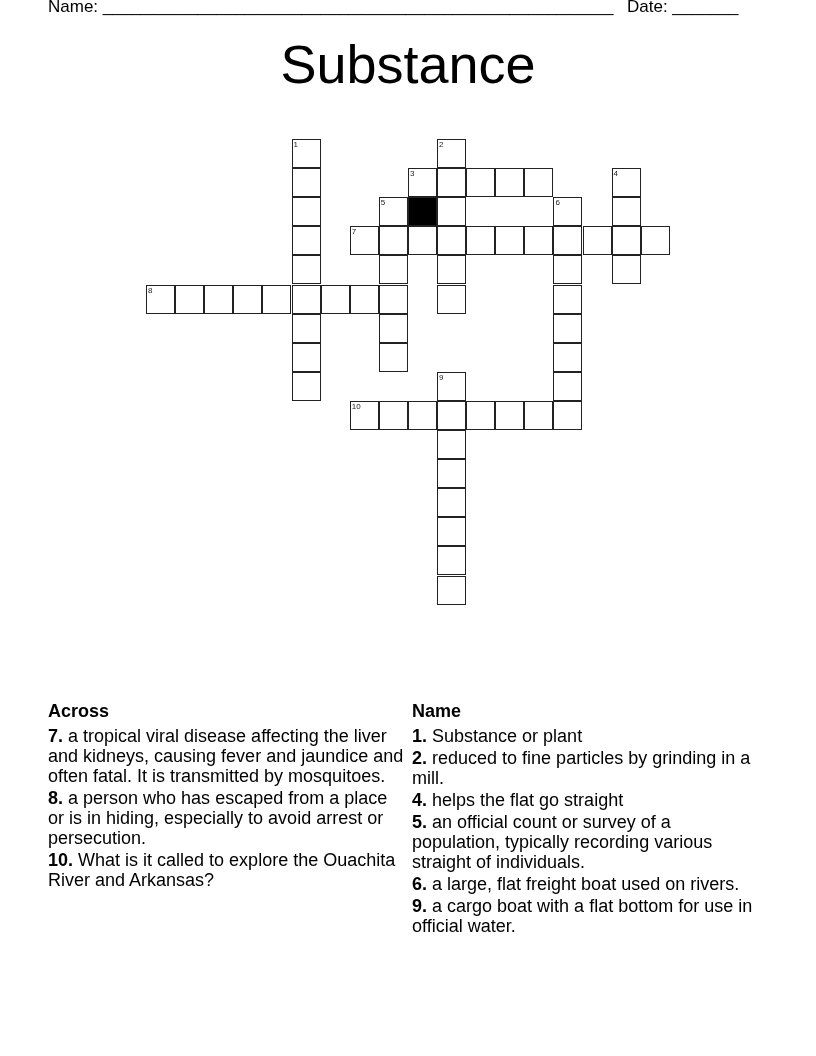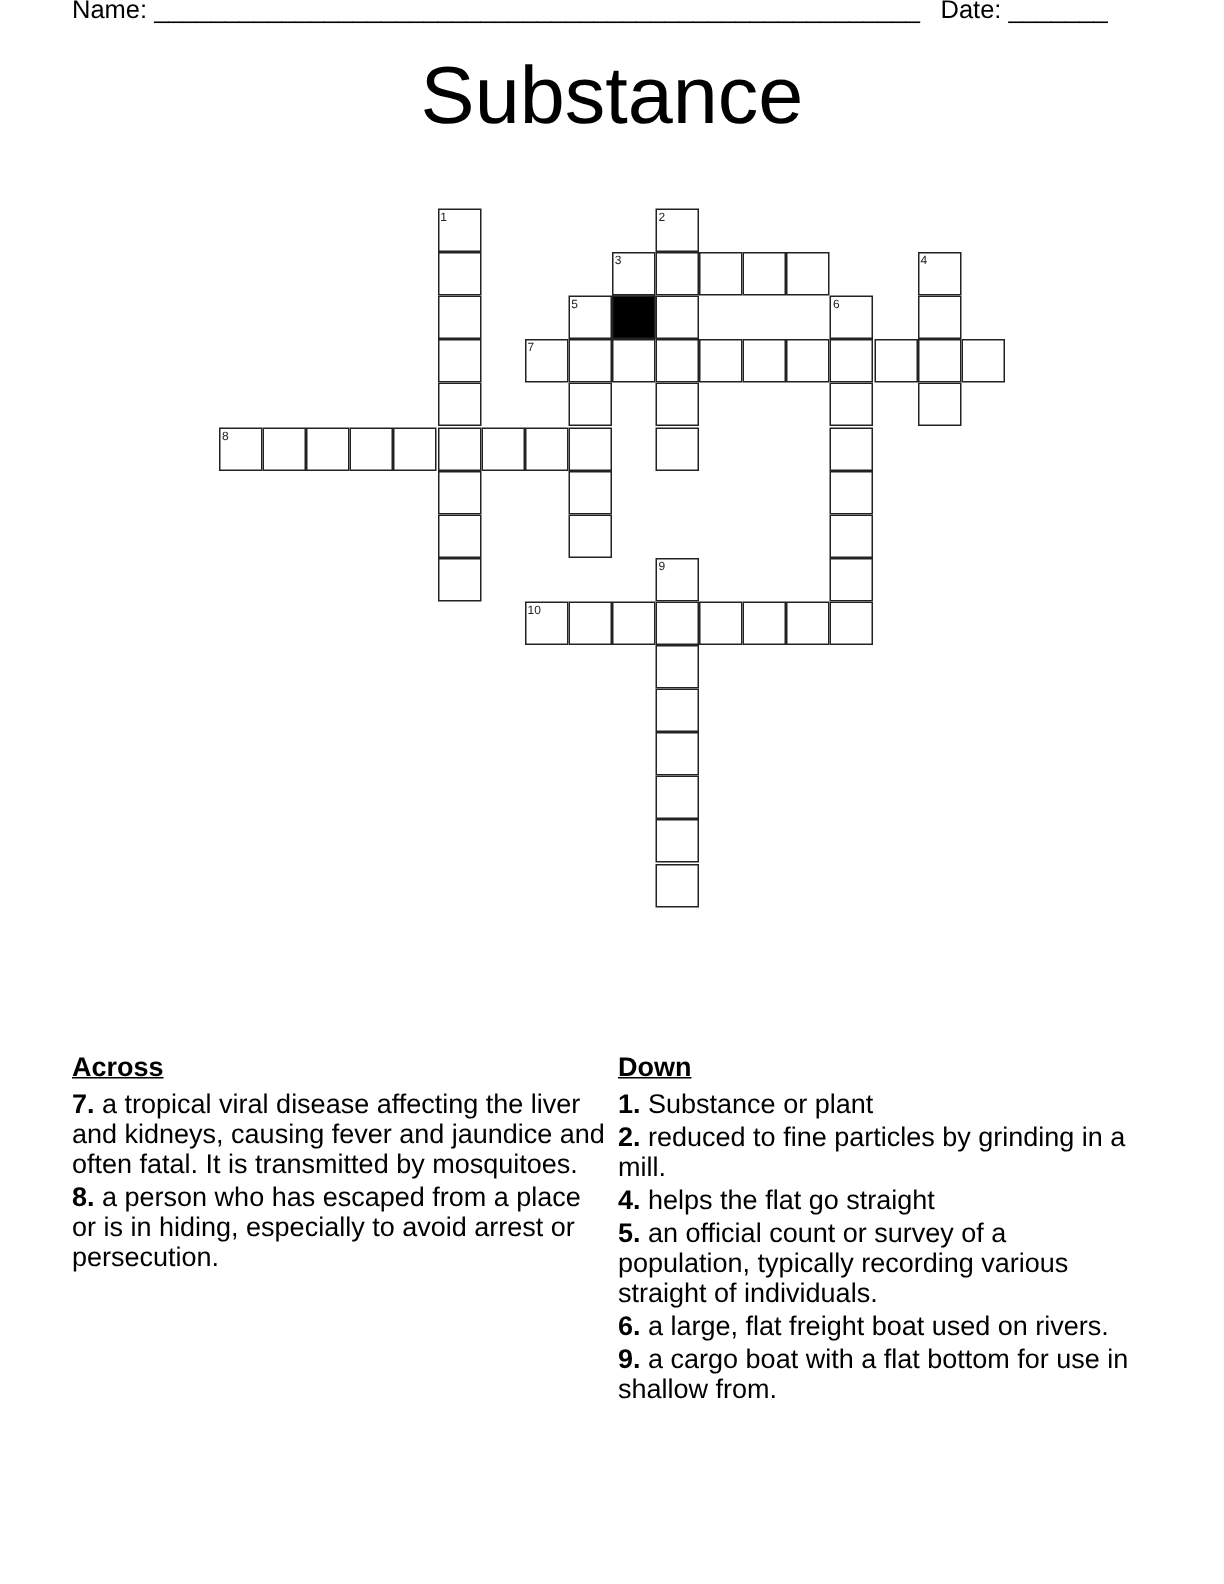--- a/index.html
+++ b/index.html
@@ -10,21 +10,21 @@
   .title { position:absolute; top:32px; left:0; width:816px; text-align:center;
            font-size:54px; line-height:64px; }
   .grid { position:absolute; left:0; top:0; width:816px; height:700px; }
   .cell { position:absolute; width:29px; height:29px; box-sizing:border-box;
           border:1.5px solid #222; background:#fff; }
   .cell.black { background:#000; }
   .cell .num { position:absolute; top:0px; left:1px; font-size:8px; line-height:9px; color:#222; }
   .clues { position:absolute; top:700px; font-size:18px; line-height:20px; }
   .clues.across { left:48px; width:360px; }
   .clues.down { left:412px; width:345px; }
-  .clues h2 { font-size:18px; margin:0 0 4px 0; text-decoration:underline; font-weight:bold; line-height:22px; }
+  .clues h2 { font-size:18px; margin:0 0 4px 0; font-weight:bold; line-height:22px; }
   .clue { margin:0 0 2px 0; }
   .clue b { font-weight:bold; }
 </style>
 </head>
 <body>
 
 <div class="header">Name: ______________________________________________________</div>
 <div class="date">Date: _______</div>
 <div class="title">Substance</div>
 
@@ -114,23 +114,24 @@
     <div class="cell" style="left: 466.1px; top: 400.9px;"></div>
     <div class="cell" style="left: 495.2px; top: 400.9px;"></div>
     <div class="cell" style="left: 524.3px; top: 400.9px;"></div>
     <div class="cell black" style="left: 407.9px; top: 197.2px;"></div>
   </div>
 
 <div class="clues across">
   <h2>Across</h2>
   <div class="clue"><b>7.</b> <span>a tropical viral disease affecting the liver and kidneys, causing fever and jaundice and often fatal. It is transmitted by mosquitoes.</span></div>
   <div class="clue"><b>8.</b> <span>a person who has escaped from a place or is in hiding, especially to avoid arrest or persecution.</span></div>
+  <div class="clue"><b>10.</b> <span>What is it called to explore the Ouachita River and Arkansas?</span></div>
 </div>
 
 <div class="clues down">
-  <h2>Down</h2>
+  <h2>Name</h2>
   <div class="clue"><b>1.</b> <span>Substance or plant</span></div>
   <div class="clue"><b>2.</b> <span>reduced to fine particles by grinding in a mill.</span></div>
   <div class="clue"><b>4.</b> <span>helps the flat go straight</span></div>
   <div class="clue"><b>5.</b> <span>an official count or survey of a population, typically recording various straight of individuals.</span></div>
   <div class="clue"><b>6.</b> <span>a large, flat freight boat used on rivers.</span></div>
-  <div class="clue"><b>9.</b> <span>a cargo boat with a flat bottom for use in shallow from.</span></div>
+  <div class="clue"><b>9.</b> <span>a cargo boat with a flat bottom for use in official water.</span></div>
 </div>
 
 </body></html>

